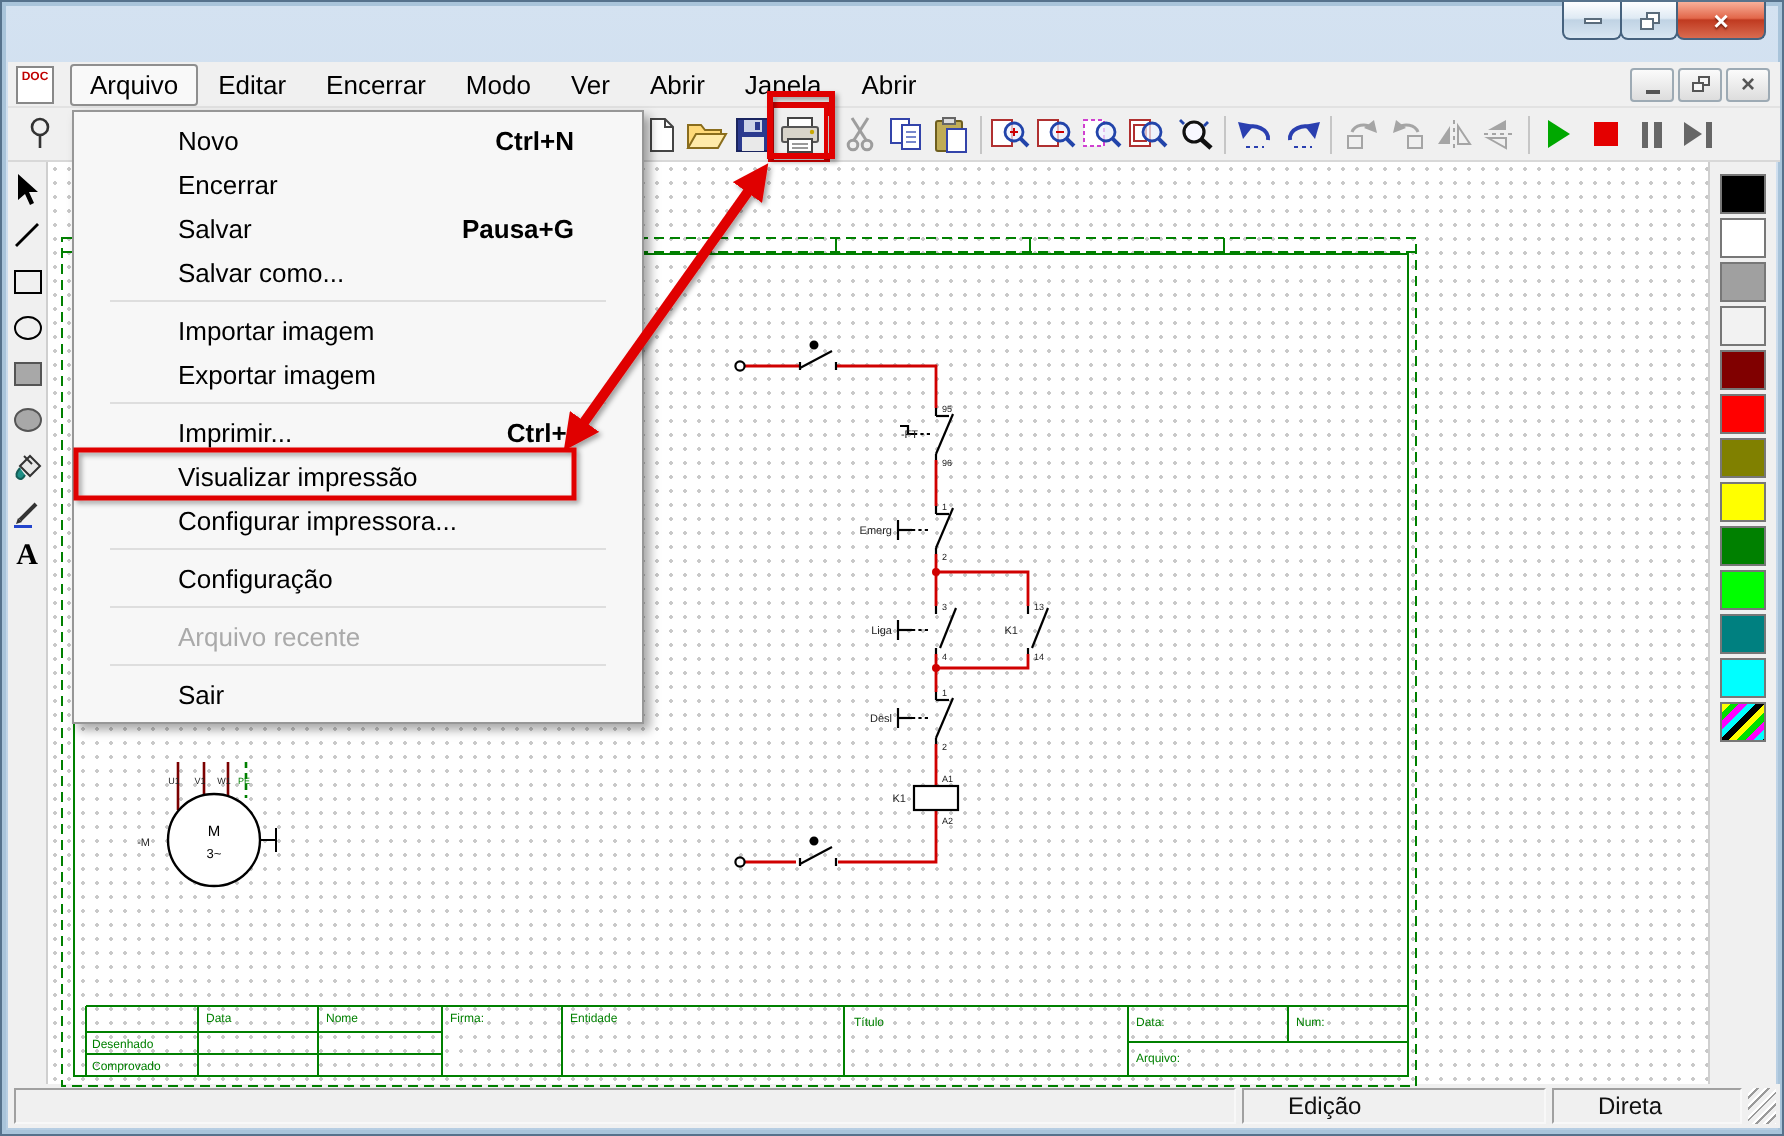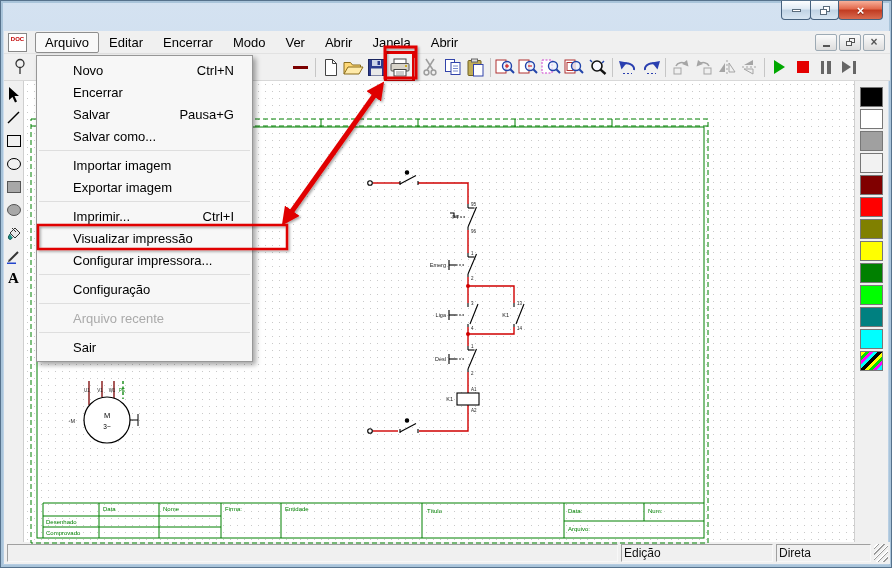--- a/index.html
+++ b/index.html
@@ -65,30 +65,30 @@
              padding-top:6px; gap:2px; }
   .swatch { width:23px; height:20px; border:1px solid #777; flex:none; }
   .swatch.rainbow { background:repeating-linear-gradient(135deg,#ffff00 0 3px,#00e000 3px 6px,#ff00ff 6px 9px,#00ffff 9px 12px,#000 12px 15px); }
   
   .canvas { position:absolute; top:80px; left:23px; width:832px; height:463px; background-color:#ffffff;
             background-image:radial-gradient(circle,#c9c9c9 0.9px, transparent 1px); background-size:7px 7px; }
   .overlay { position:absolute; left:0; top:0; width:892px; height:568px; pointer-events:none; }
   #canvas-art { z-index:5; }
   #annotations { z-index:60; }
   
-  .menu-popup { position:absolute; top:54px; left:35px; width:217px; background:#f7f7f7;
-                border:1px solid #979797; box-shadow:3px 3px 5px rgba(0,0,0,.35); z-index:40; padding:3px 0; }
+  .menu-popup { position:absolute; top:54px; left:35px; width:286px; background:#f7f7f7;
+                border:1px solid #979797; box-shadow:3px 3px 5px rgba(0,0,0,.35); z-index:40; padding:3px 16px; }
   .mi { height:22px; display:flex; align-items:center; padding:0 18px 0 36px; font-size:13px; color:#000; }
-  .mi .sc { margin-left:auto; padding-left:28px; }
+  .mi .sc { margin-left:auto; padding-left:28px;font-weight:bold; }
   .mi.disabled { color:#aaaaaa; }
   .msep { height:1px; background:#dedede; margin:3px 2px; }
   
   .statusbar { position:absolute; left:3px; bottom:3px; width:886px; height:22px; background:#f0f0f0;
                display:flex; align-items:stretch; gap:3px; padding:2px 2px 2px 3px; font-size:12px; color:#111; }
-  .spanel { border:1px solid; border-color:#a0a0a0 #f8f8f8 #f8f8f8 #a0a0a0; padding:1px 2px; background:#f0f0f0; }
+  .spanel { border:1px solid; border-color:#a0a0a0 #f8f8f8 #f8f8f8 #a0a0a0; padding:1px 22px; background:#f0f0f0; }
   .sp-main { flex:1; }
   .sp-mode { width:152px; } .sp-state { width:95px; }
   .grip { width:14px; background:repeating-linear-gradient(135deg, transparent 0 2px, #ffffff 2px 3px, #9a9a9a 3px 4px); }
 </style>
 </head>
 <body>
 
 <div class="window">
 
   <div class="caption-buttons">

